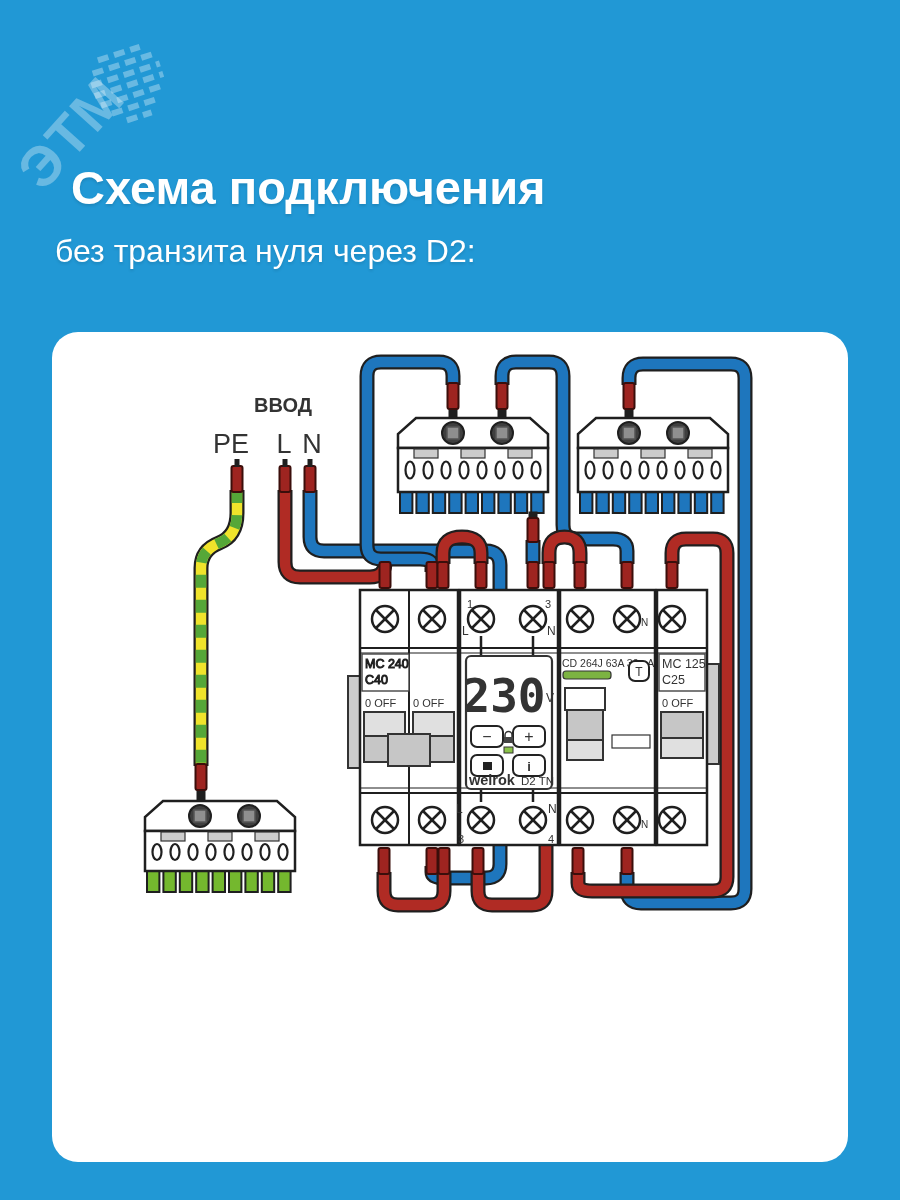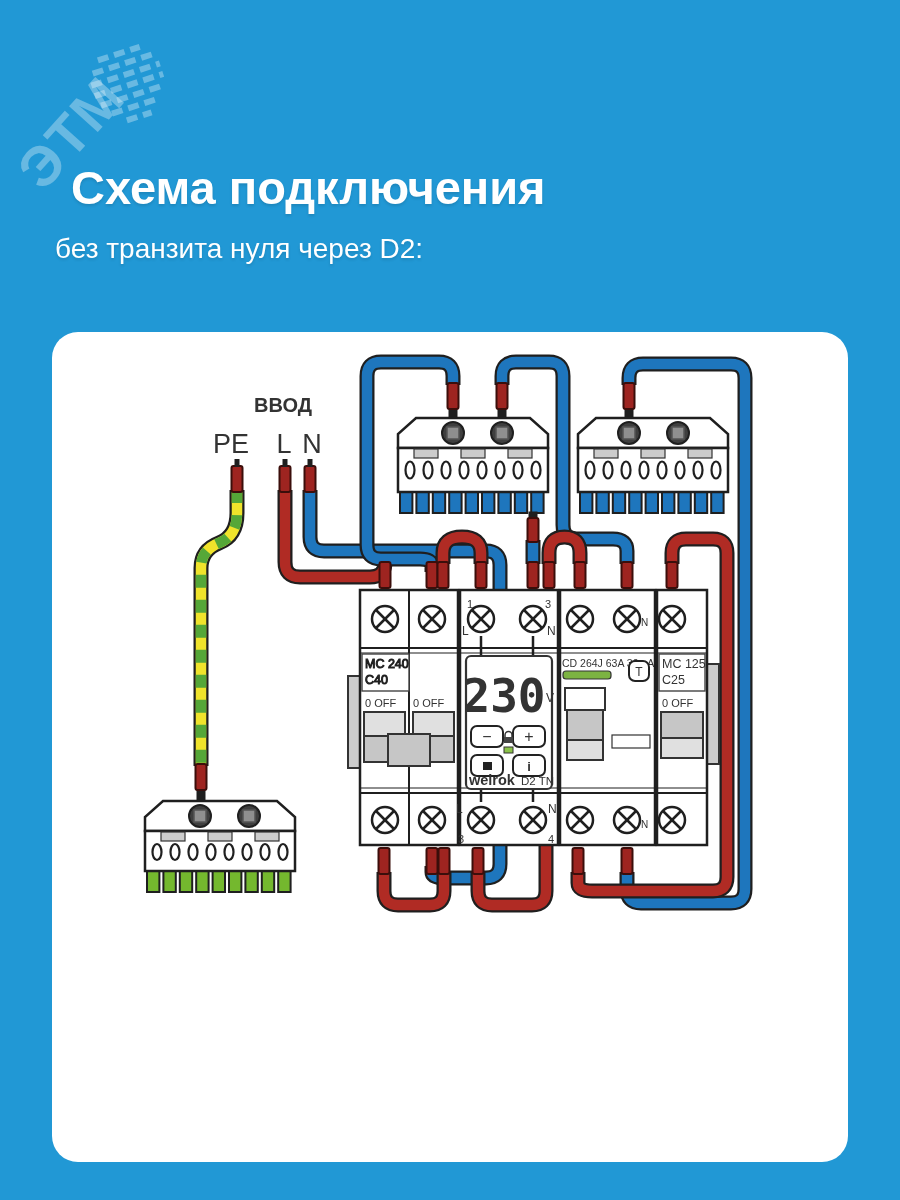--- a/index.html
+++ b/index.html
@@ -13,21 +13,21 @@
     color:rgba(255,255,255,.32);pointer-events:none;
   }
   .watermark .wm-text{
     position:absolute;left:0px;top:60px;width:170px;text-align:center;
     font-size:56px;font-weight:bold;letter-spacing:2px;
     transform:rotate(-48deg);
   }
   .title{position:absolute;left:55px;top:148px;color:#ffffff;}
   .title .t1{font-size:47px;font-weight:bold;line-height:1.0;margin:16px;
     text-shadow:0 2px 3px rgba(0,0,0,.12);}
-  .title .t2{font-size:28px;font-weight:400;line-height:1.0;margin:24px 0 0 0;
+  .title .t2{font-size:32px;font-weight:400;line-height:1.0;margin:24px 0 0 0;
     text-shadow:0 2px 3px rgba(0,0,0,.12);}
   svg{position:absolute;left:0;top:0;}
   svg text{font-family:"Liberation Sans", sans-serif;fill:#333;}
   .seg{font-family:"DejaVu Sans Mono", monospace;font-weight:bold;}
 </style>
 </head>
 <body>
 
 <div class="watermark">
   <div class="wm-text">ЭТМ</div>

